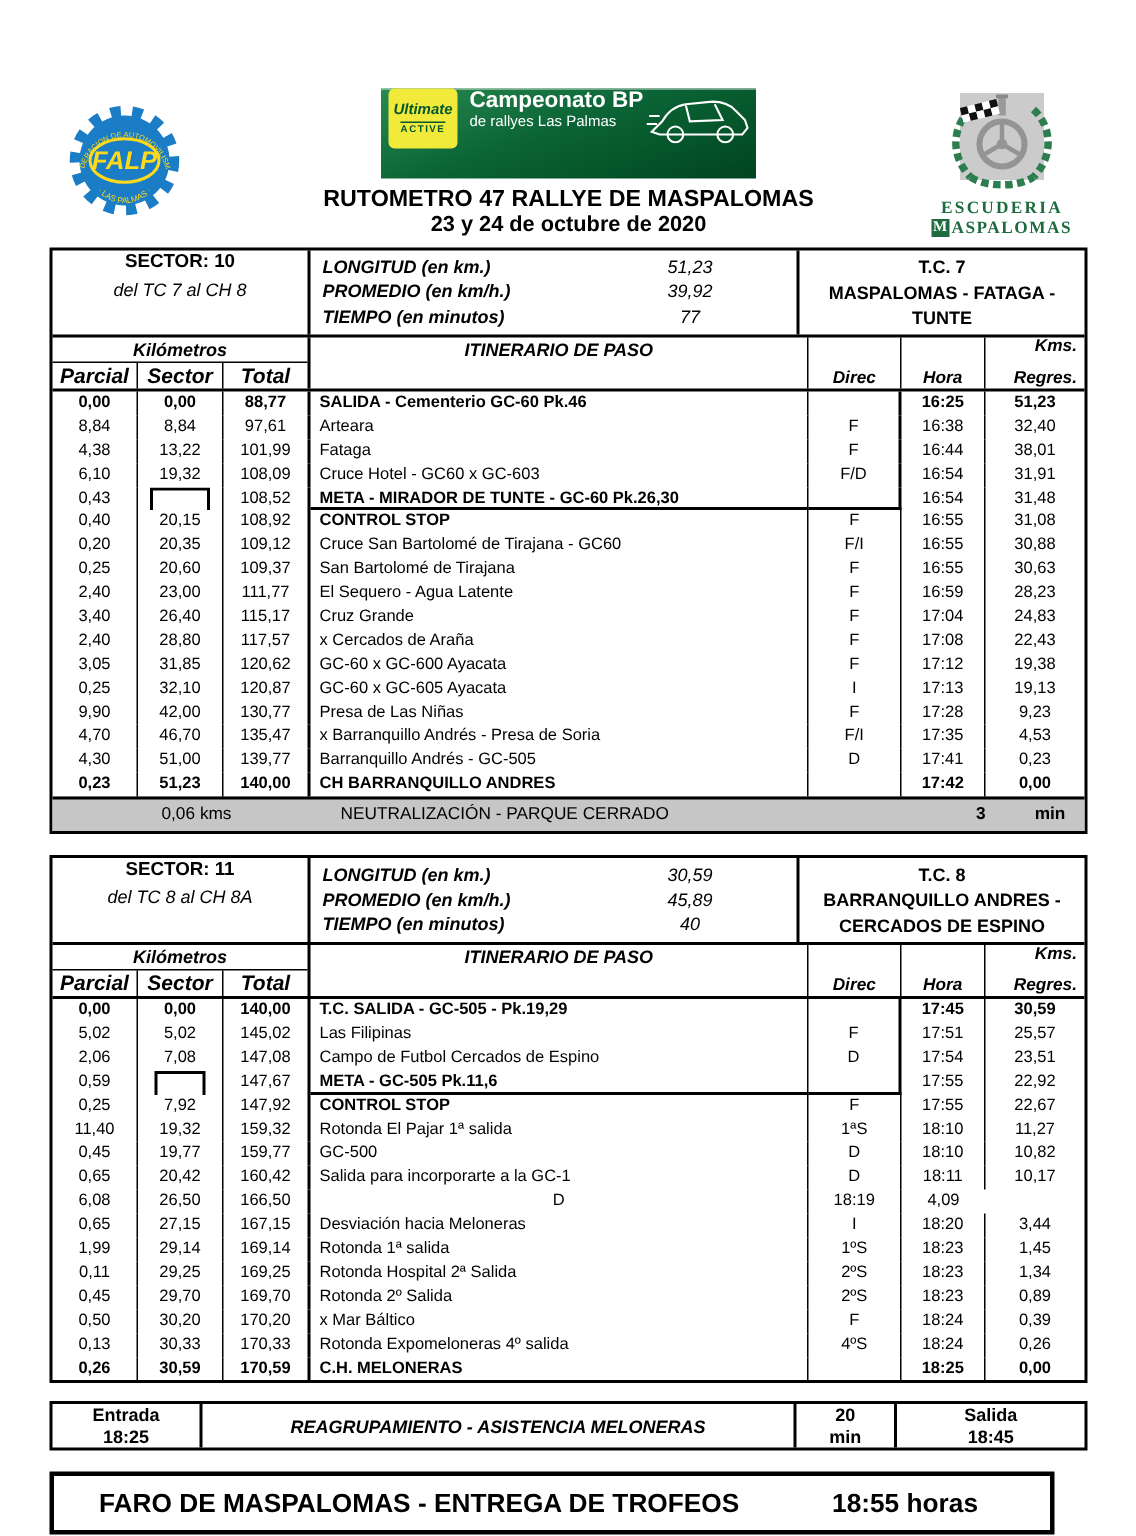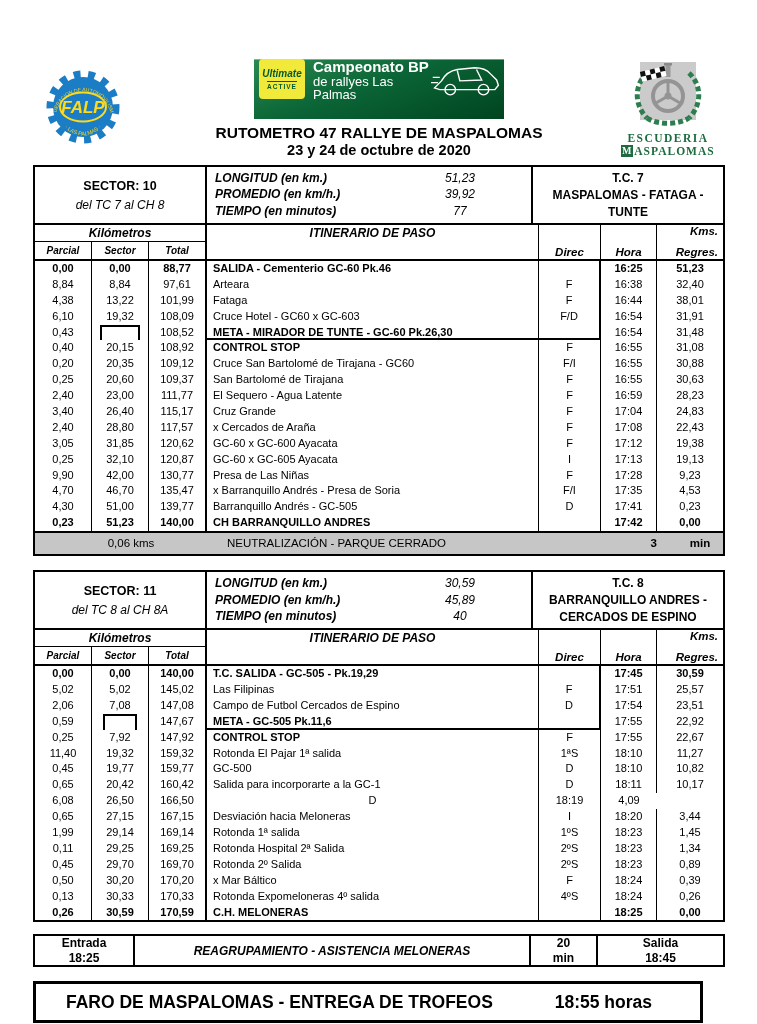--- a/index.html
+++ b/index.html
@@ -14,44 +14,44 @@
   .escu-line1{font-family:"Liberation Serif",serif;font-weight:bold;color:#1d6b3e;font-size:11.5px;letter-spacing:1.5px;margin-top:1px;}
   .escu-line2{font-family:"Liberation Serif",serif;font-weight:bold;color:#1d6b3e;font-size:11.5px;letter-spacing:1px;display:flex;align-items:center;justify-content:center;margin-top:1px;}
   .m-badge{display:inline-block;background:#1d6b3e;color:#fff;width:12px;height:12px;line-height:12px;font-size:10px;text-align:center;margin-right:1px;}
   .hcenter{width:340px;margin:0 auto;text-align:center;}
   .bpbanner{width:250px;height:60px;margin:4px auto;background:linear-gradient(160deg,#2a8a50 0%,#0b6536 45%,#00441f 100%);display:flex;align-items:flex-start;box-shadow:inset 0 1px 0 rgba(255,255,255,.4);}
   .bp-badge{width:46px;height:40px;background:#f2ea3a;border-radius:4px;margin-left:5px;display:flex;flex-direction:column;align-items:center;justify-content:center;flex:none;}
   .bp-badge .u{color:#05582e;font-style:italic;font-weight:bold;font-size:10px;line-height:11px;}
   .bp-badge .a{color:#05582e;font-weight:bold;font-size:6.5px;letter-spacing:1px;border-top:1px solid #05582e;margin-top:2px;padding-top:1px;}
   .bp-texts{margin-left:8px;text-align:left;color:#fff;flex:1;}
   .bp-title{font-weight:bold;font-size:15px;line-height:16px;}
-  .bp-sub{font-size:13px;line-height:13px;}
+  .bp-sub{font-size:10px;line-height:13px;}
   .bp-car{flex:none;margin-right:3px;}
   .doc-title{font-weight:bold;font-size:15.5px;margin-top:5px;line-height:18px;}
   .doc-date{font-weight:bold;font-size:14.5px;line-height:17px;}
 
   
   .rtable{border:2px solid #000;width:692px;box-sizing:border-box;}
   .sechead{display:grid;grid-template-columns:172px 1fr 190px;height:56px;border-bottom:2px solid #000;}
   .sechead>div{box-sizing:border-box;}
-  .sh-left{border-right:2px solid #000;display:flex;flex-direction:column;justify-content:center;text-align:center;gap:5px;}
+  .sh-left{border-right:2px solid #000;display:flex;flex-direction:column;justify-content:flex-start;text-align:center;gap:5px;}
   .sh-sector{font-weight:bold;font-size:12.5px;}
   .sh-sub{font-size:12px;font-style:italic;}
   .sh-mid{border-right:2px solid #000;display:flex;flex-direction:column;justify-content:space-around;padding:3px 0;}
   .sh-line{display:flex;font-size:12px;font-style:italic;line-height:15px;}
   .sh-line .lbl{font-weight:bold;padding-left:8px;width:205px;text-align:left;}
   .sh-line .val{width:80px;text-align:center;}
   .sh-right{display:flex;flex-direction:column;justify-content:space-around;text-align:center;font-weight:bold;font-size:12px;padding:3px 1px;line-height:14px;}
 
   .colhead{display:grid;grid-template-columns:172px 1fr 62px 56px 66px;height:34px;border-bottom:2px solid #000;}
   .colhead>div{box-sizing:border-box;}
   .kmgroup{border-right:2px solid #000;display:flex;flex-direction:column;}
   .kmtitle{height:16px;line-height:16px;text-align:center;font-style:italic;font-weight:bold;font-size:12px;border-bottom:1px solid #000;}
   .kmsub{flex:1;display:grid;grid-template-columns:57px 57px 1fr;}
-  .kh{border-right:1px solid #000;font-style:italic;font-weight:bold;font-size:10px;text-align:center;line-height:17px;box-sizing:border-box;}
+  .kh{border-right:1px solid #000;font-style:italic;font-weight:bold;font-size:14px;text-align:center;line-height:17px;box-sizing:border-box;}
   .kh.last{border-right:none;}
   .ithead{border-right:1px solid #000;text-align:center;font-style:italic;font-weight:bold;font-size:12px;line-height:17px;}
   .dhead,.hhead{border-right:1px solid #000;display:flex;align-items:flex-end;justify-content:center;font-style:italic;font-weight:bold;font-size:11.5px;padding-bottom:1px;}
   .rhead{display:flex;flex-direction:column;justify-content:space-between;align-items:flex-end;padding:0 5px 1px 0;font-style:italic;font-weight:bold;font-size:11.5px;}
 
   .rows{display:block;}
   .trow{display:grid;grid-template-columns:57px 57px 58px 1fr 62px 56px 66px;height:15.9px;line-height:15.7px;font-size:11px;}
   .trow>.c{box-sizing:border-box;text-align:center;border-right:1px solid #000;overflow:hidden;white-space:nowrap;}
   .trow>.c.total{border-right:2px solid #000;}
   .trow>.c.regres{border-right:none;}

